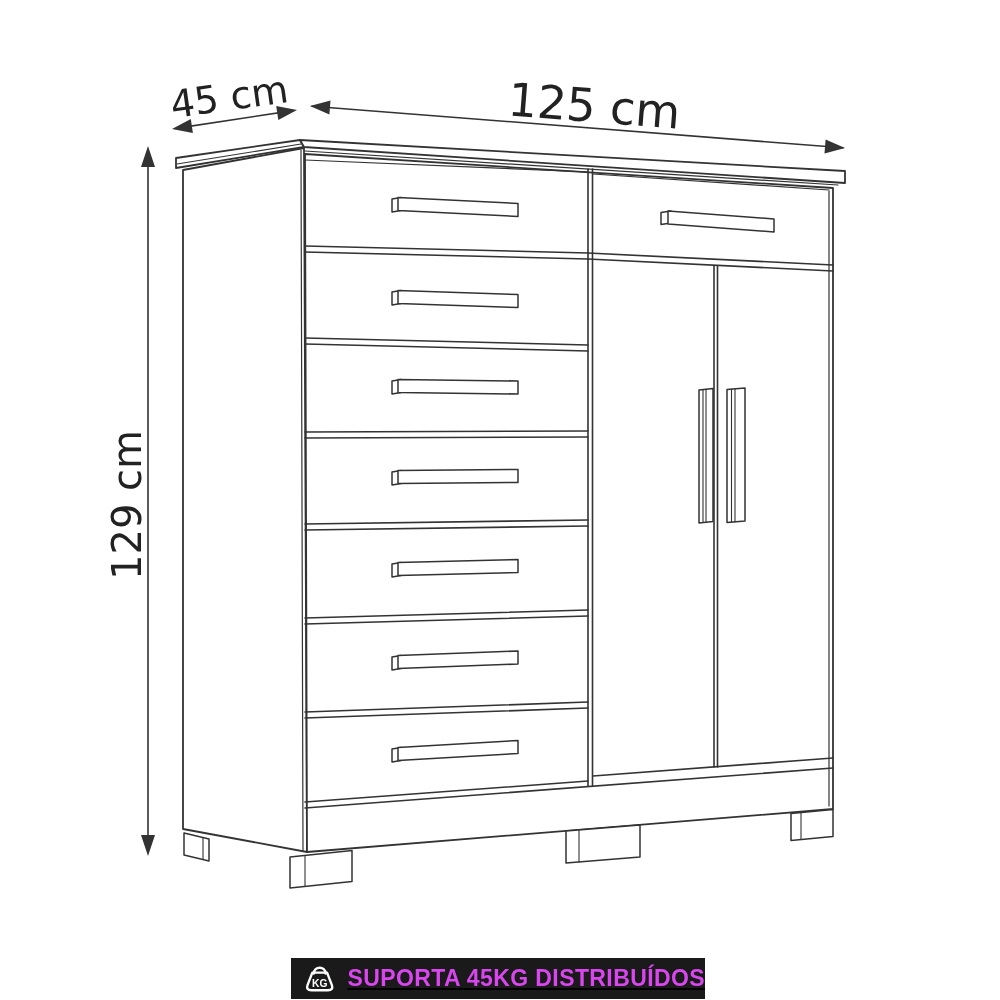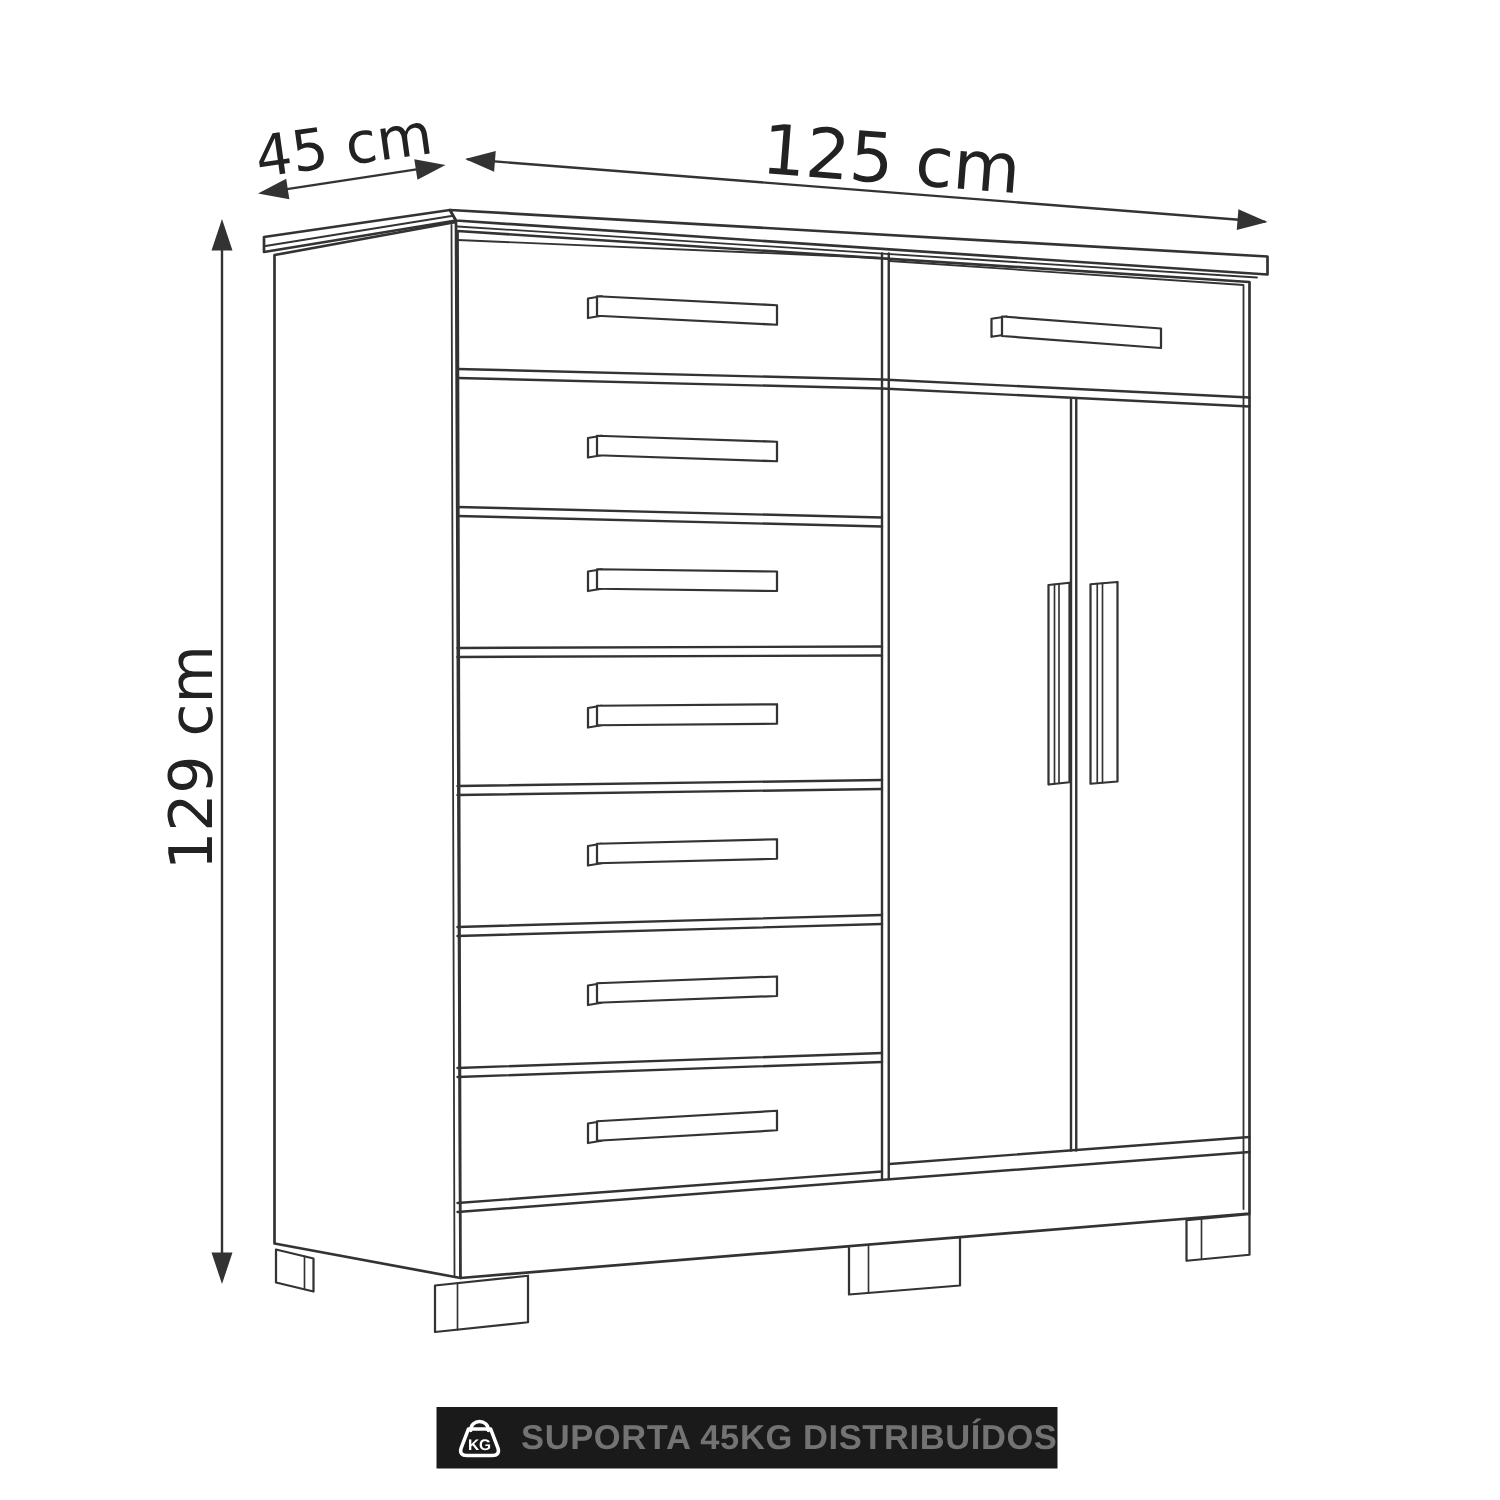--- a/index.html
+++ b/index.html
@@ -1,23 +1,23 @@
 <!DOCTYPE html>
 <html><head>
 <meta charset="utf-8">
 <style>
   html,body{margin:0;padding:0;background:#ffffff;}
   #stage{position:relative;width:1000px;height:1000px;background:#ffffff;overflow:hidden;
          font-family:"Liberation Sans",sans-serif;}
   #drawing{position:absolute;left:0;top:0;}
   .dim-text{font-family:"DejaVu Sans",sans-serif;fill:#222222;}
-  #load-badge{position:absolute;left:291px;top:938px;width:414px;height:41px;
+  #load-badge{position:absolute;left:291px;top:958px;width:414px;height:41px;
               background:#1a1a1a;display:flex;align-items:center;gap:11px;
-              padding-left:12px;box-sizing:border-box;}
-  #load-badge .badge-label{color:#737373;font-weight:bold;font-size:23px;
+              padding-left:12px;box-sizing:border-box;text-decoration:underline;}
+  #load-badge .badge-label{color:#d946ef;font-weight:bold;font-size:23px;
               letter-spacing:0.4px;white-space:nowrap;
               font-family:"Liberation Sans",sans-serif;}
 </style>
 </head>
 <body>
 
 <div id="stage">
 
   <svg id="drawing" width="1000" height="1000" viewBox="0 0 1000 1000" fill="none" stroke="#333333" stroke-width="1.6" stroke-linejoin="round" stroke-linecap="round">
 

